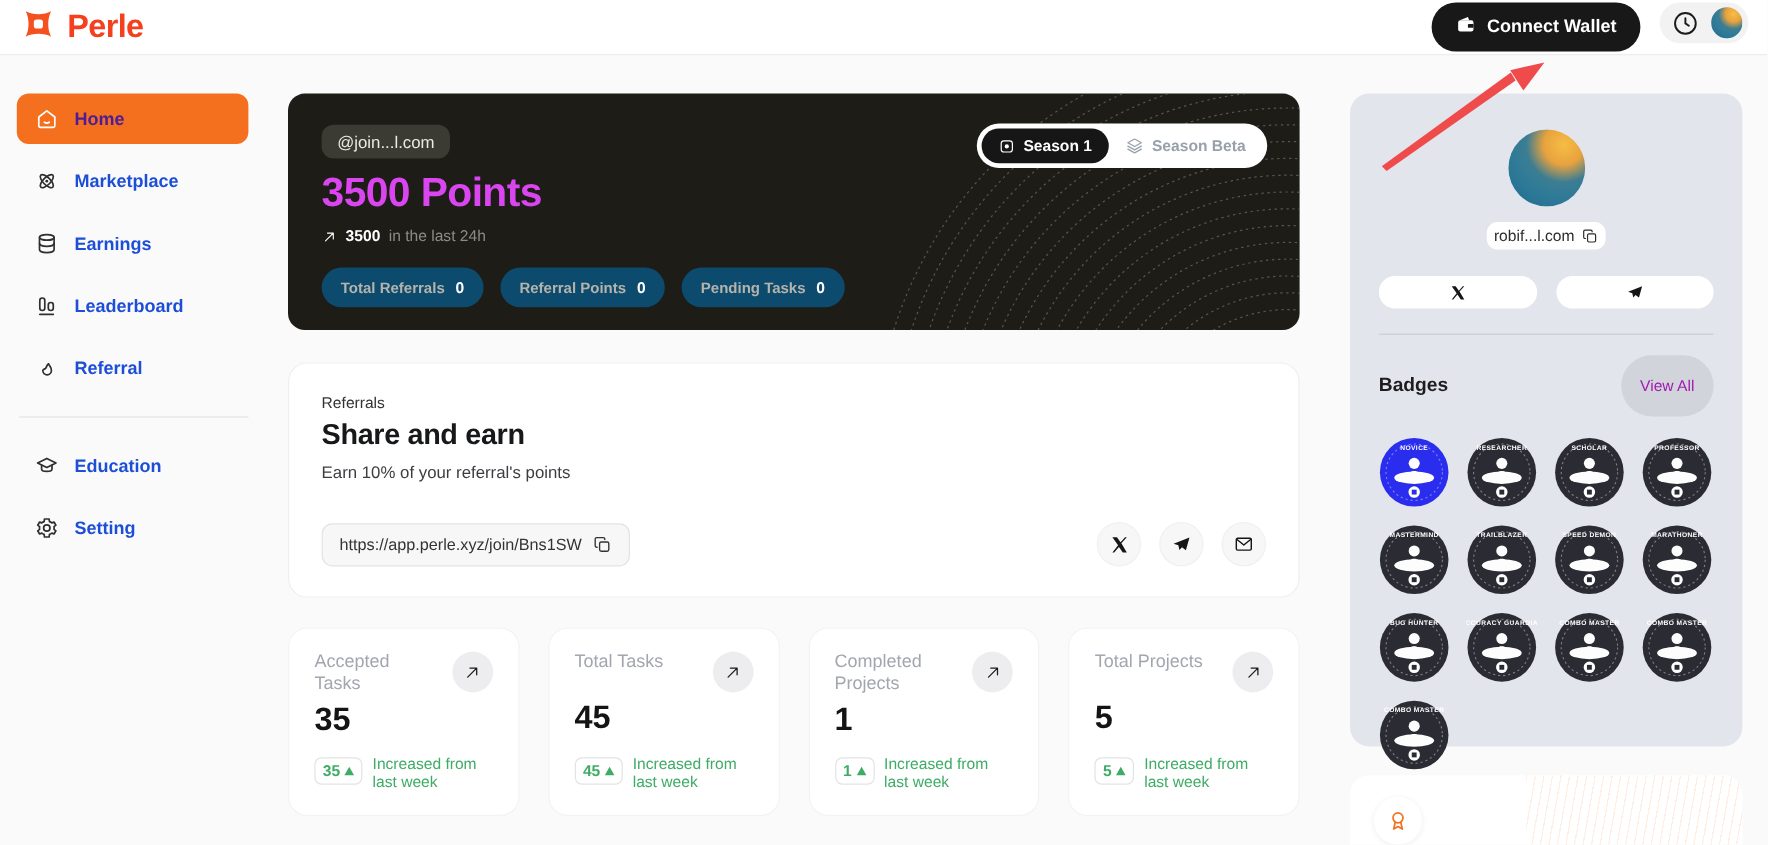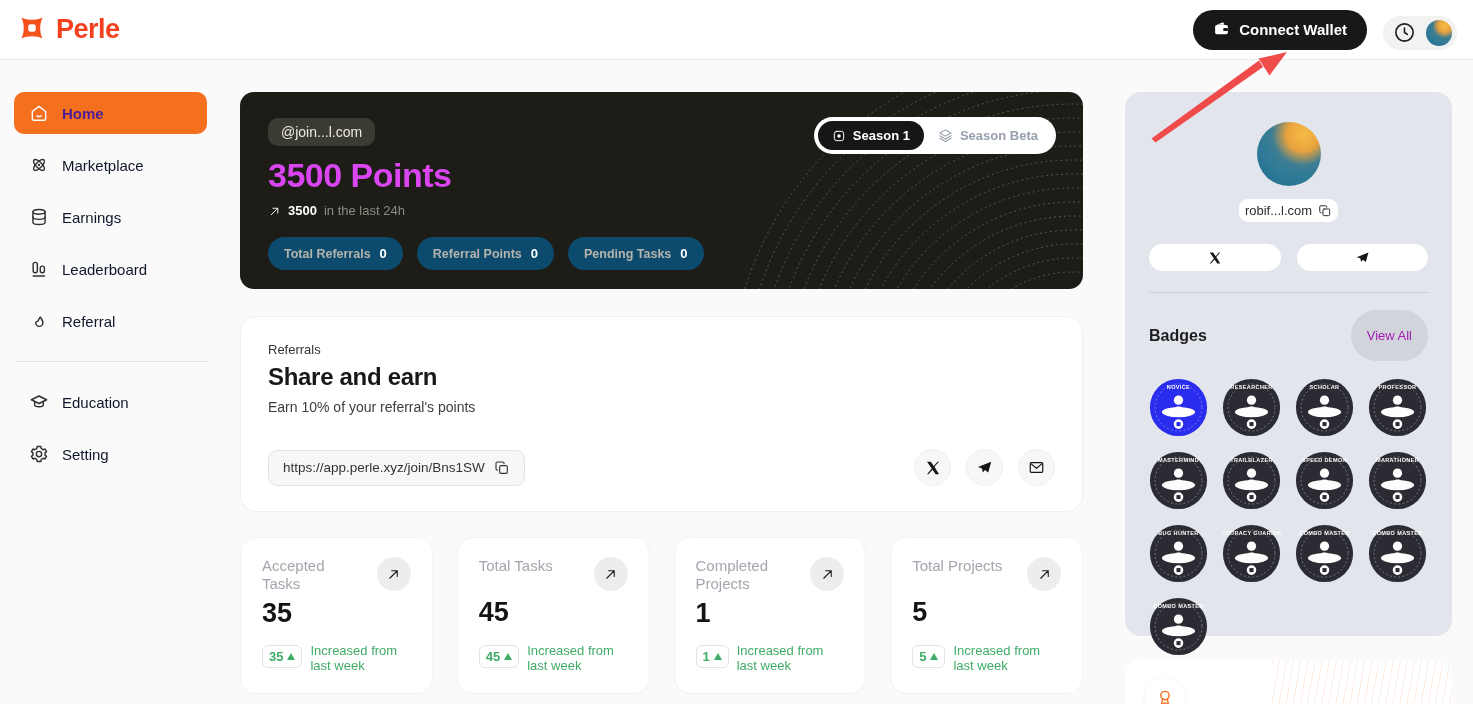--- a/index.html
+++ b/index.html
@@ -1,33 +1,33 @@
 <!DOCTYPE html>
 <html><head>
 <meta charset="utf-8">
 <style>
   * { margin:0; padding:0; box-sizing:border-box; }
   body { font-family:"Liberation Sans", sans-serif; background:#fafafa; }
   .page { width:1473px; height:704px; position:relative; overflow:hidden; background:#fafafa; }
 
   
-  header { height:60px; background:#fff; border-bottom:1px solid #ececee; display:flex; align-items:center; padding:0 16px; }
+  header { height:46px; background:#fff; border-bottom:1px solid #ececee; display:flex; align-items:center; padding:0 16px; }
   .logo { display:flex; align-items:center; gap:8px; }
   .logo-text { font-size:27px; font-weight:800; color:#f4401f; letter-spacing:-0.5px; }
-  .header-right { margin-left:auto; display:flex; align-items:flex-end; gap:16px; }
+  .header-right { margin-left:auto; display:flex; align-items:flex-start; gap:16px; }
   .connect-wallet { display:flex; align-items:center; gap:9px; background:#181818; color:#fff; border:none; border-radius:999px; padding:10px 20px; font-size:15px; font-weight:700; font-family:inherit; cursor:pointer; }
   .header-pill { display:flex; align-items:center; gap:10px; background:#f2f2f3; border-radius:999px; padding:4px 5px 4px 10px; }
   .avatar-sm { width:26px; height:26px; border-radius:50%; background:radial-gradient(circle at 72% 22%, #f6bd45 0%, #e8a23e 24%, #5d82884d 45%, #2f7b97 62%, #1e6a8e 100%), #2f7b97; }
 
   
   .layout { display:flex; padding:32px 21px 0 14px; align-items:flex-start; }
 
   
   .sidebar { width:193px; margin-right:33px; flex:none; }
-  .side-item { display:flex; align-items:center; gap:13px; height:42px; padding:0 15px; border-radius:10px; margin-bottom:10px; color:#0f172a; font-size:15px; font-weight:400; cursor:pointer; }
+  .side-item { display:flex; align-items:center; gap:13px; height:42px; padding:0 15px; border-radius:10px; margin-bottom:10px; color:#1d4ed8; font-size:15px; font-weight:700; cursor:pointer; }
   .side-item svg { flex:none; }
   .side-item.active { background:#f4701f; color:#4c1d95; font-weight:700; }
   .side-divider { border:none; border-top:1px solid #e3e3e5; margin:19px 0 19px 2px; }
 
   
   .main { width:843px; flex:none; }
 
   .hero { position:relative; height:197px; border-radius:14px; background:#1d1c17; padding:26px 28px; overflow:hidden; }
   .hero-arcs { position:absolute; right:0; top:0; height:100%; pointer-events:none; }
   .hero-user { position:relative; display:inline-block; background:#3b3a33; color:#eceae4; border-radius:10px; padding:6px 13px; font-size:14px; }

